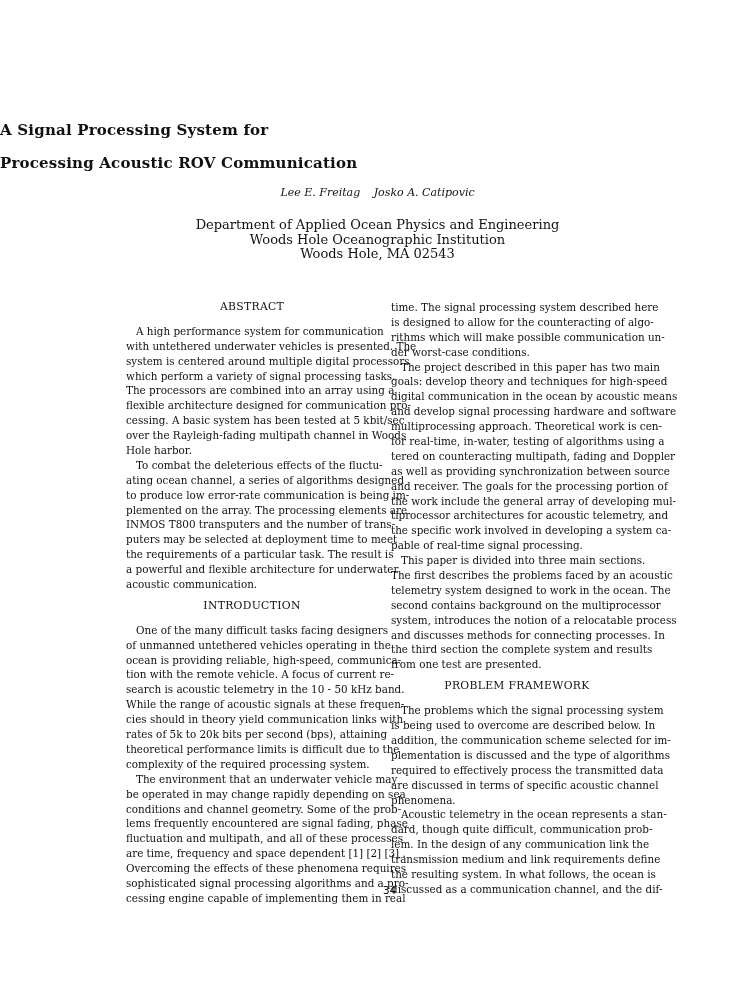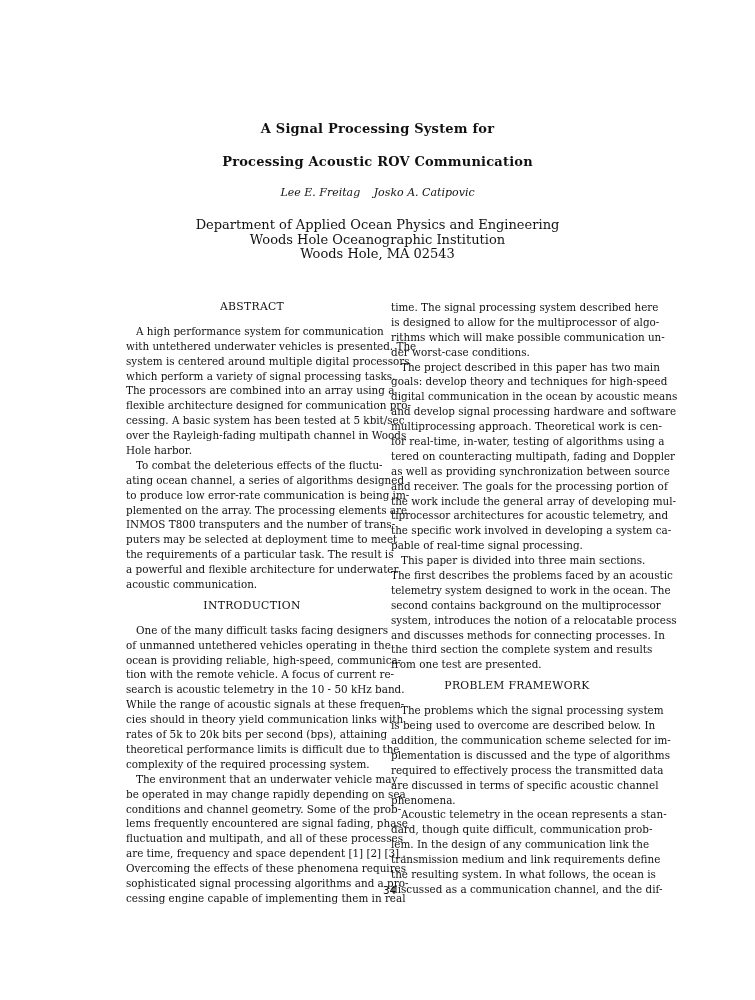--- a/index.html
+++ b/index.html
@@ -1,17 +1,17 @@
 <!DOCTYPE html>
 <html><head>
   <meta charset="utf-8">
   <style>
     html, body { margin: 0; padding: 0; background: #ffffff; }
     body { width: 755px; height: 1000px; position: relative; overflow: hidden; color: #111; font-family: "DejaVu Serif", "Liberation Serif", serif; }
-    .title { position: absolute; left: 0; width: 755px; text-align: center; font-weight: bold; font-size: 13px; letter-spacing: 0.2px; }
+    .title { position: absolute; left: 0; width: 755px; text-align: left; font-weight: bold; font-size: 15px; letter-spacing: 0.2px; }
     .authors { position: absolute; left: 0; width: 755px; top: 186px; text-align: center; font-style: italic; font-size: 11px; }
     .authors span { margin: 0 5px; }
     .affil { position: absolute; left: 0; width: 755px; text-align: center; font-size: 13px; }
     .col { position: absolute; top: 300px; width: 252px; font-size: 10.4px; line-height: 14.9px; }
     .col-left { left: 126px; }
     .col-right { left: 391px; }
     .line { display: block; white-space: nowrap; text-align: justify; text-align-last: justify; height: 14.9px; }
     .line.last { text-align-last: left; }
     .line.indent { padding-left: 10px; }
     .heading { display: block; text-align: center; font-size: 10.8px; height: 14.9px; margin: 7px 0 9px 0; letter-spacing: 0.3px; }
@@ -83,21 +83,21 @@
       <span class="line">are time, frequency and space dependent [1] [2] [3] .</span>
       <span class="line">Overcoming the effects of these phenomena requires</span>
       <span class="line">sophisticated signal processing algorithms and a pro-</span>
       <span class="line">cessing engine capable of implementing them in real</span>
     </div>
 </div>
 
 <div class="col col-right">
   <div>
       <span class="line">time. The signal processing system described here</span>
-      <span class="line">is designed to allow for the multiprocessor of algo-</span>
+      <span class="line">is designed to allow for the counteracting of algo-</span>
       <span class="line">rithms which will make possible communication un-</span>
       <span class="line last">der worst-case conditions.</span>
     </div>
   <div>
       <span class="line indent">The project described in this paper has two main</span>
       <span class="line">goals: develop theory and techniques for high-speed</span>
       <span class="line">digital communication in the ocean by acoustic means</span>
       <span class="line">and develop signal processing hardware and software</span>
       <span class="line">multiprocessing approach. Theoretical work is cen-</span>
       <span class="line">for real-time, in-water, testing of algorithms using a</span>

